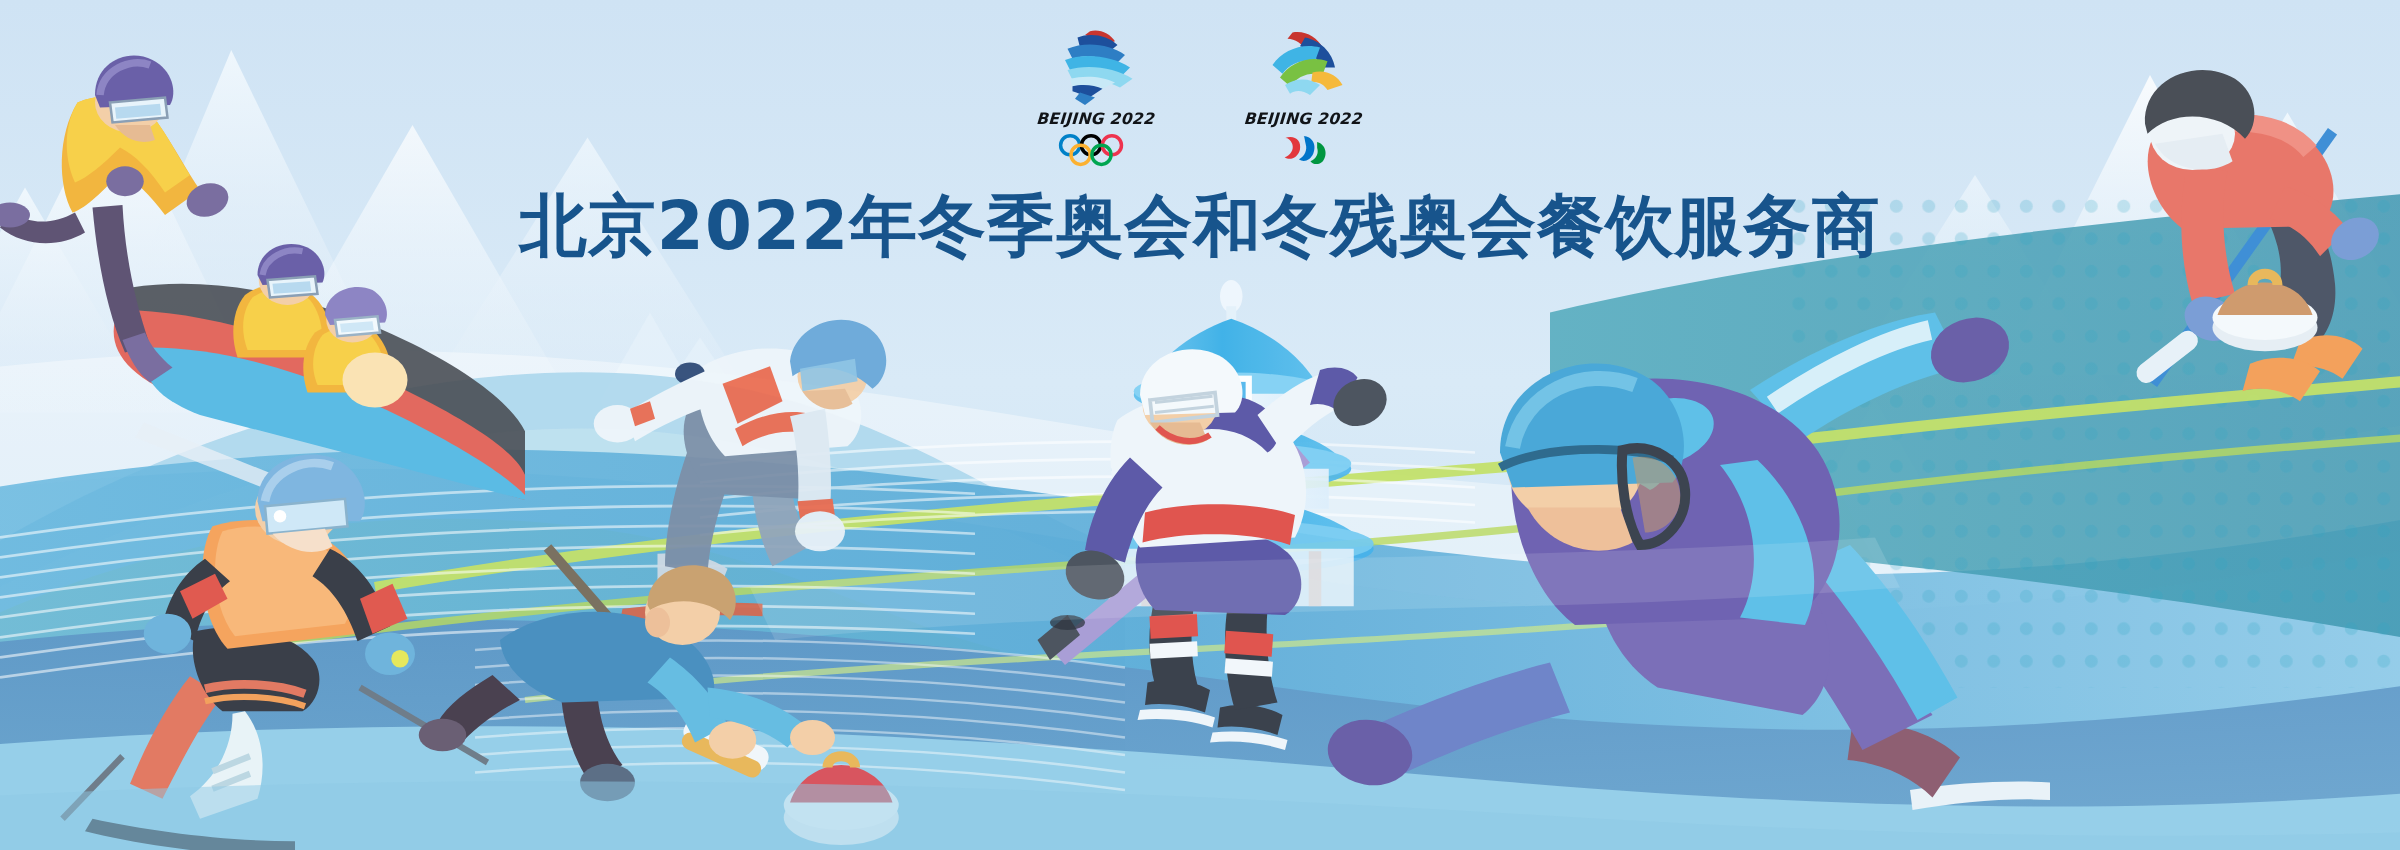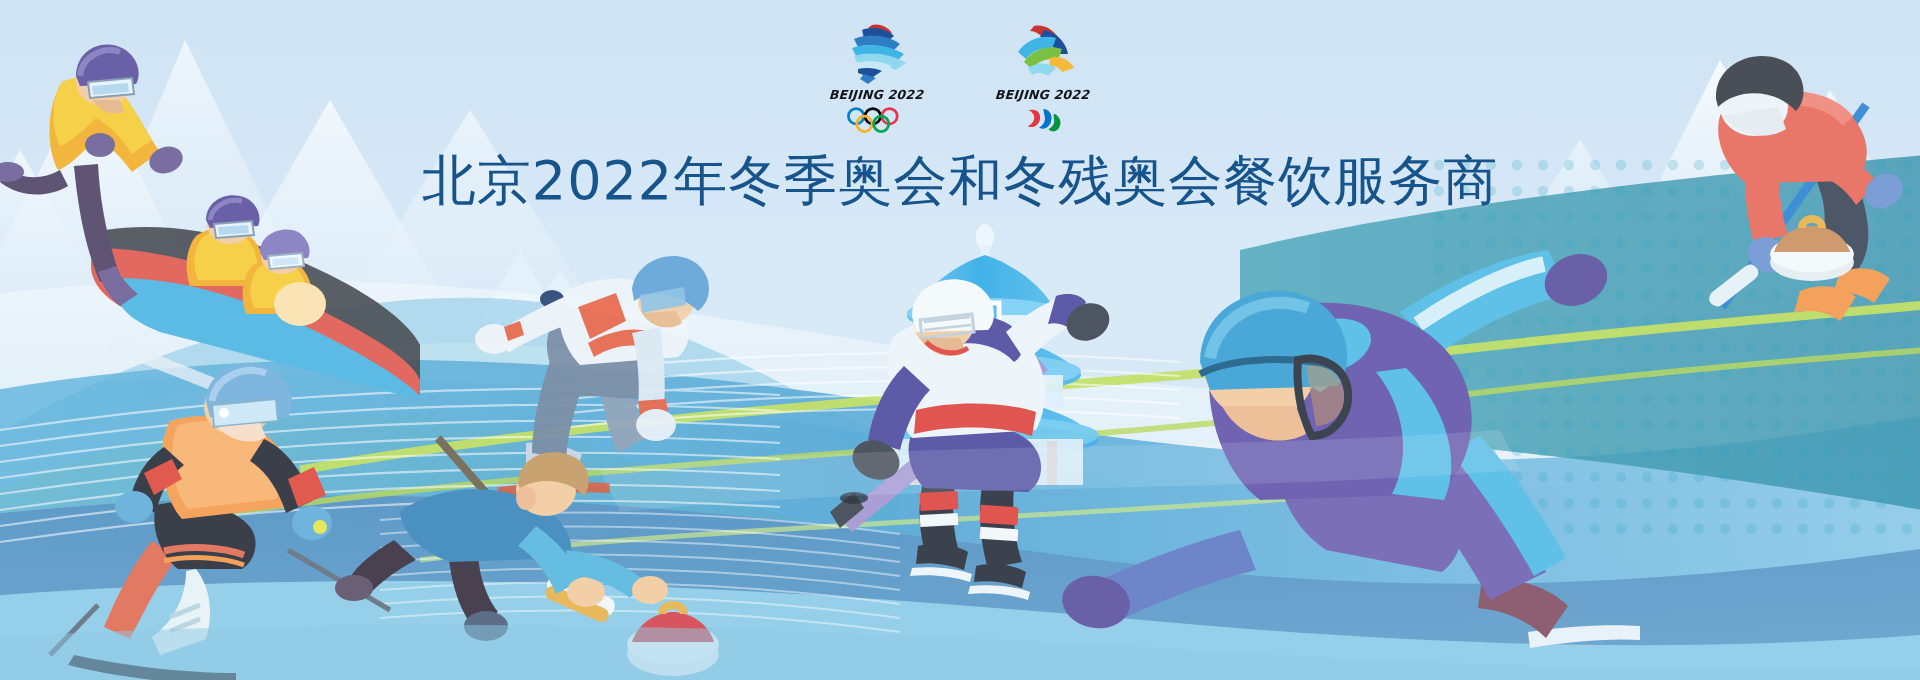--- a/index.html
+++ b/index.html
@@ -31,21 +31,21 @@
   }
   .logo-sym{margin-top:4px;height:26px;}
 
   
   #title-wrap{
     position:absolute;left:0;top:118px;width:1920px;text-align:center;z-index:45;
   }
   #main-title{
     display:inline-block;
     font-family:"DejaVu Sans","Liberation Sans",sans-serif;
-    font-weight:normal;
+    font-weight:bold;
     font-size:54px;
     line-height:1;
     letter-spacing:1px;
     color:#17548c;
     white-space:nowrap;
   }
 
   
   svg{display:block;overflow:visible;}
 </style>

